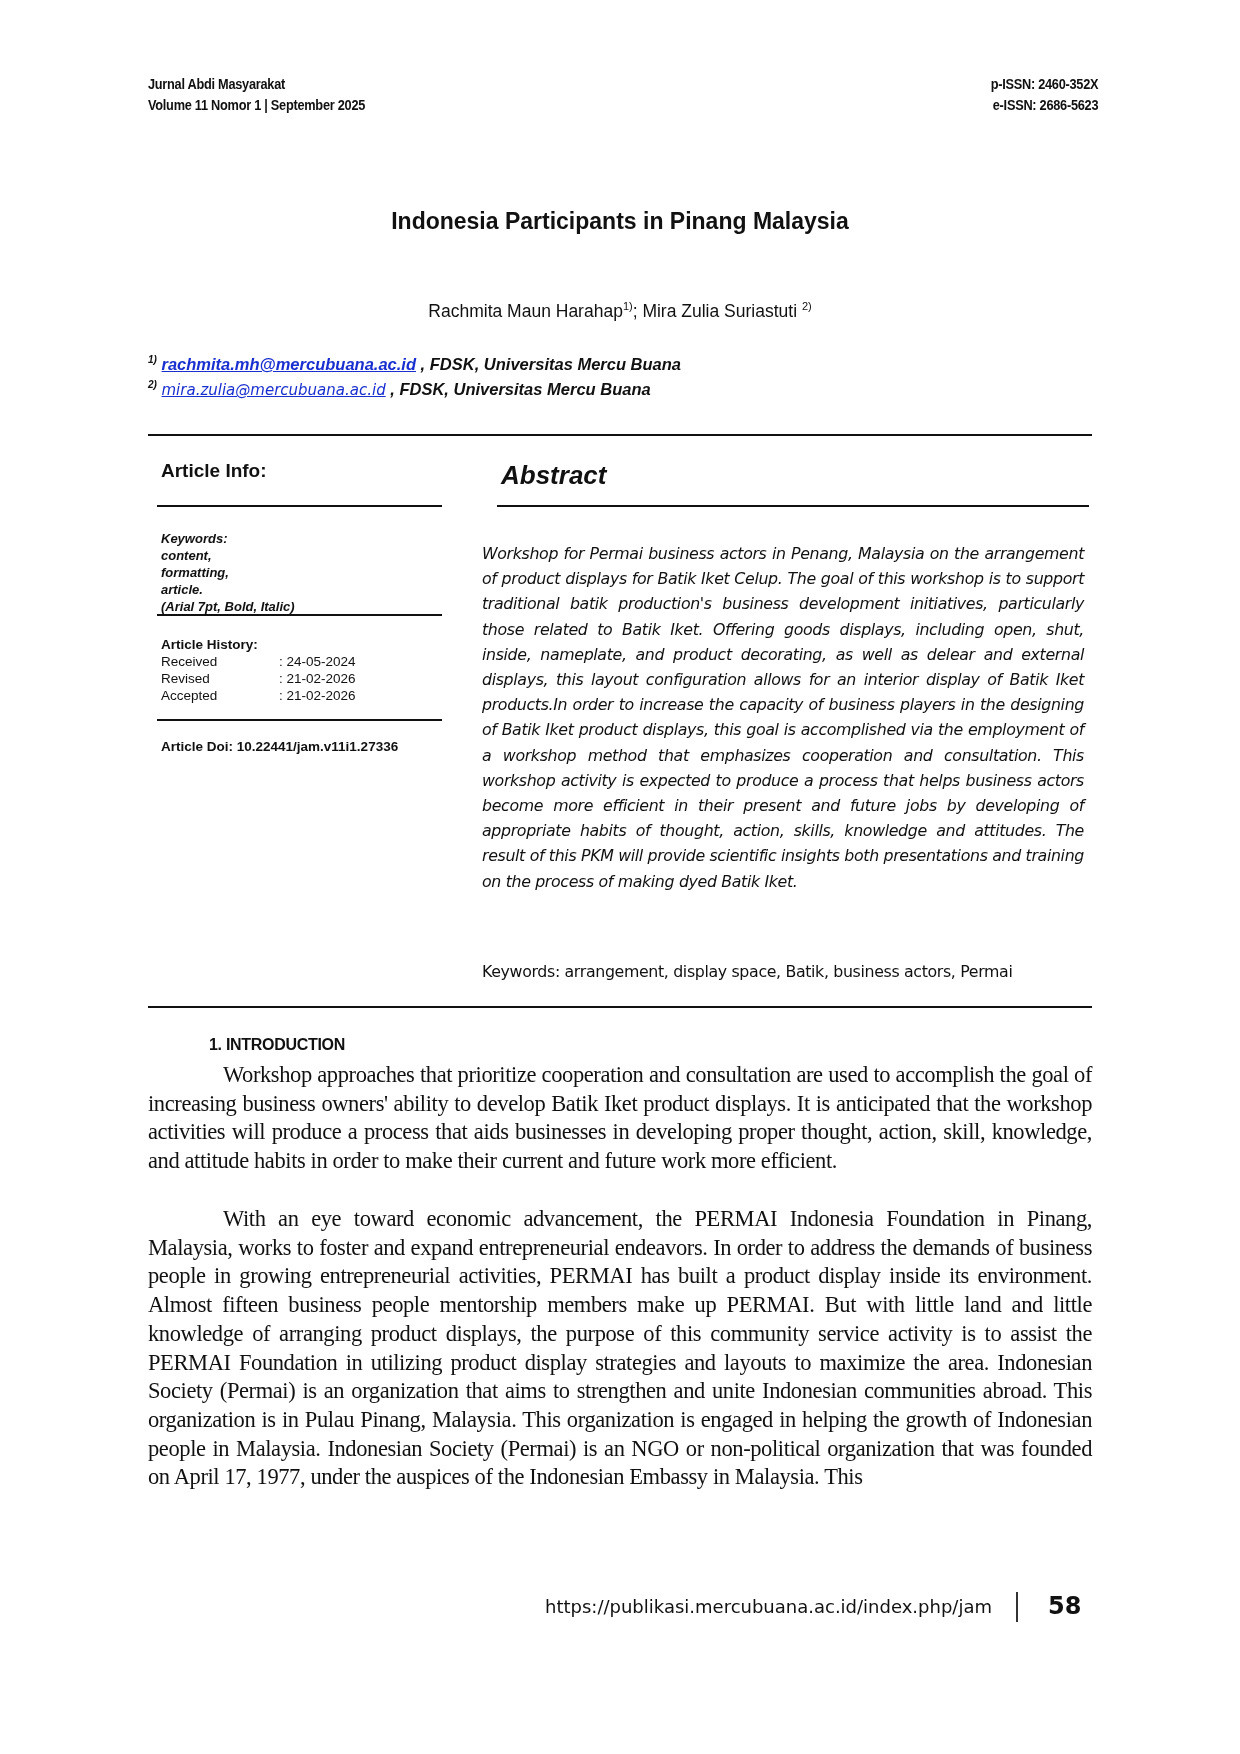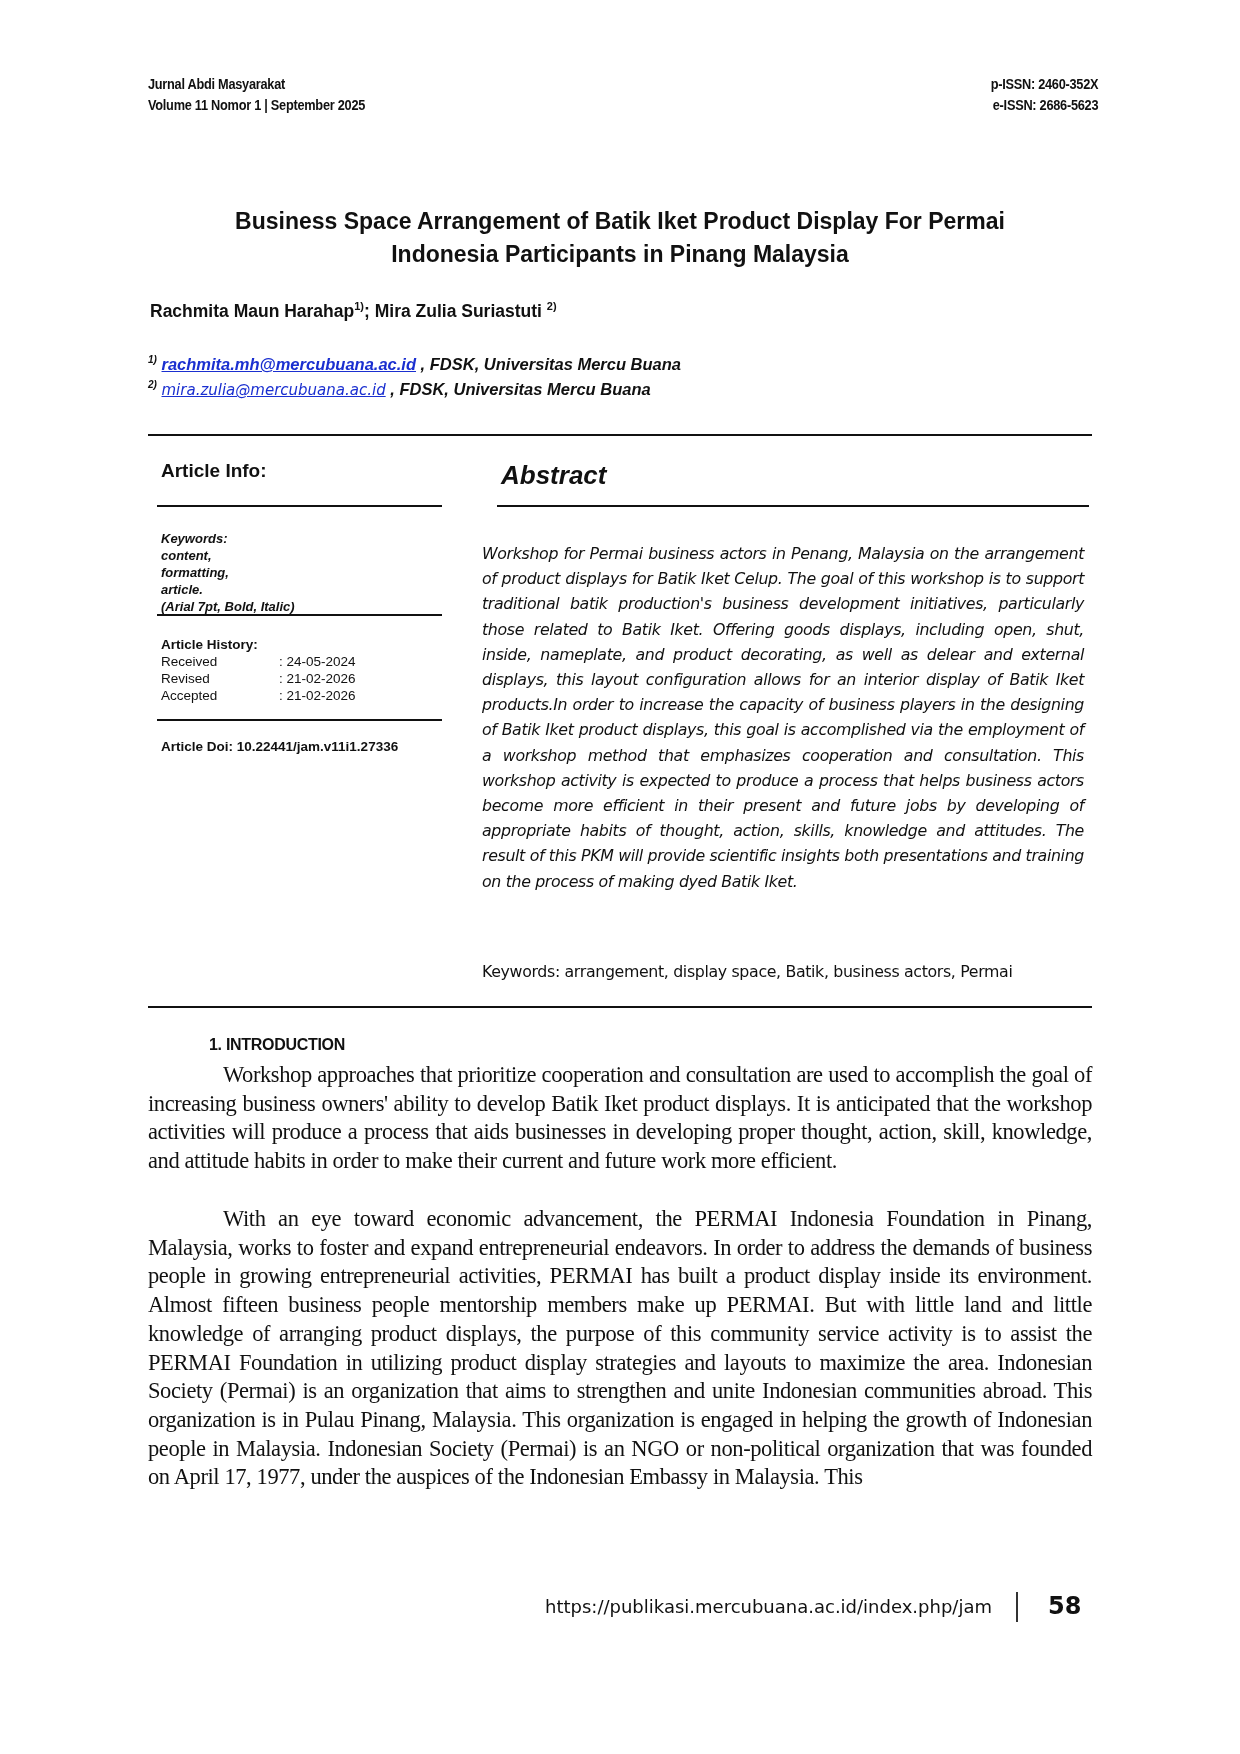--- a/index.html
+++ b/index.html
@@ -2,21 +2,21 @@
 <html><head>
 <meta charset="utf-8">
 <style>
   html, body { margin: 0; padding: 0; background: #ffffff; }
   body { width: 1240px; height: 1754px; position: relative; color: #111; font-family: "Liberation Sans", sans-serif; overflow: hidden; }
   .abs { position: absolute; }
   .hdr { font-family: "Liberation Sans", sans-serif; font-weight: bold; font-size: 14.5px; line-height: 21px; letter-spacing: -0.3px; transform: scaleX(0.88); }
   .hdr-left { left: 148px; top: 74px; transform-origin: left top; }
   .hdr-right { right: 142px; top: 74px; text-align: right; transform-origin: right top; }
   .title { left: 150px; width: 940px; top: 205px; text-align: center; font-weight: bold; font-size: 23px; line-height: 33px; }
-  .authors { left: 150px; width: 940px; top: 300px; text-align: left; font-weight: bold; font-size: 17.5px; }
+  .authors { left: 150px; width: 940px; top: 300px; text-align: center; font-weight: normal; font-size: 17.5px; }
   .authors sup { font-size: 11px; }
   .affil { left: 148px; font-weight: bold; font-style: italic; font-size: 16.5px; }
   .affil sup { font-size: 10px; font-style: italic; }
   .affil a { color: #1a2fd0; text-decoration: underline; text-align: right; }
   .affil1 { top: 354px; }
   .affil2 { top: 379px; }
   .affil2 a { font-family: "DejaVu Sans", sans-serif; font-weight: normal; font-size: 15px; }
   .rule { background: #111; height: 2px; }
   .info-label { left: 161px; top: 460px; font-weight: bold; font-size: 19px; }
   .abs-label { left: 501px; top: 460px; font-weight: bold; font-style: italic; font-size: 26px; }
@@ -43,21 +43,20 @@
 <div class="abs hdr hdr-left">
   <div>Jurnal Abdi Masyarakat</div>
   <div>Volume 11 Nomor 1 | September 2025</div>
 </div>
 <div class="abs hdr hdr-right">
   <div>p-ISSN: 2460-352X</div>
   <div>e-ISSN: 2686-5623</div>
 </div>
 
 <div class="abs title">
-  <div>Business Space Arrangement of Batik Iket Product Display For Permai</div>
   <div>Indonesia Participants in Pinang Malaysia</div>
 </div>
 
 <div class="abs authors">
   <span>Rachmita Maun Harahap</span><sup>1)</sup><span>; </span><span>Mira Zulia Suriastuti </span><sup>2)</sup>
 </div>
 
 <div class="abs affil affil1">
   <sup>1)</sup>
   <a>rachmita.mh@mercubuana.ac.id</a><span> , FDSK, Universitas Mercu Buana</span>

